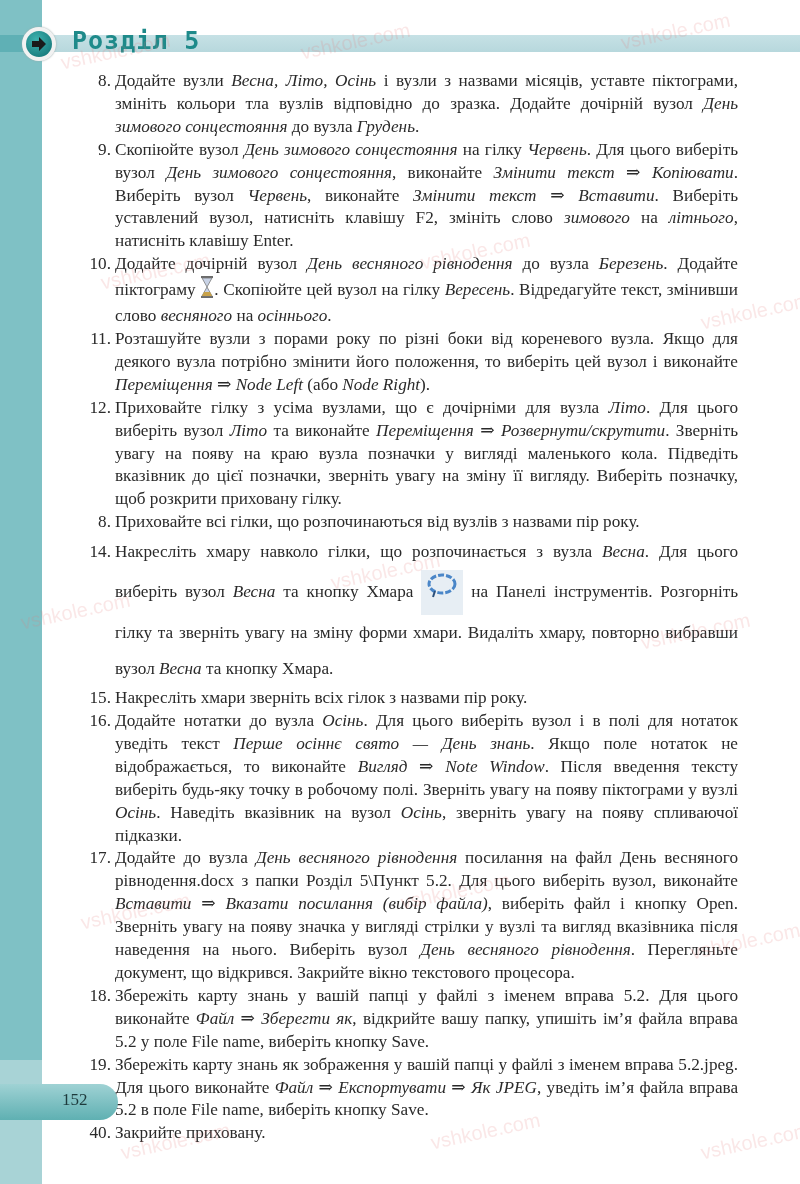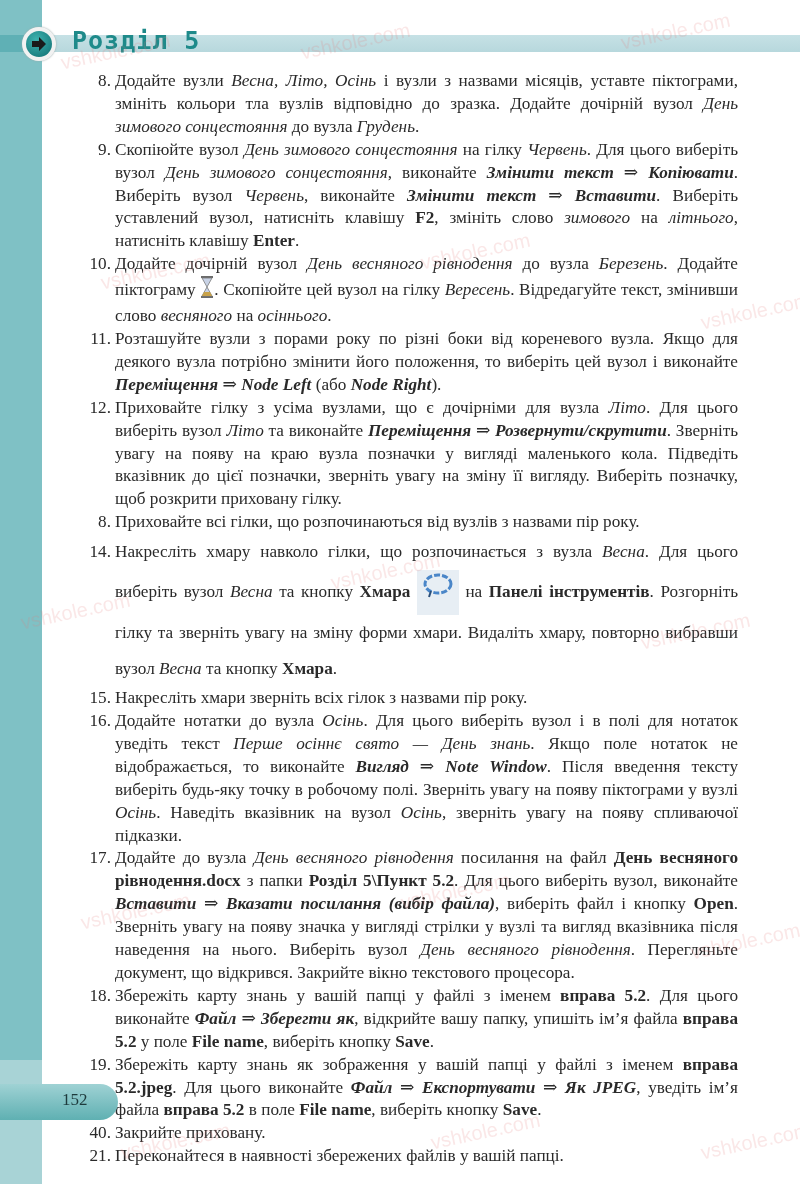--- a/index.html
+++ b/index.html
@@ -16,21 +16,21 @@
                    background:radial-gradient(circle at 40% 35%, #3fb3b0, #0f6d70); }
   .header-circle-inner svg { position:absolute; left:5px; top:6px; }
   .header-title { position:absolute; left:72px; top:26px; font-family:"DejaVu Sans Mono","Liberation Mono",monospace;
                   font-size:25px; font-weight:bold; color:#1e8a8a; letter-spacing:1px; }
   .content { position:absolute; left:88px; top:70px; width:650px; font-size:17.2px; line-height:22.9px; }
   .item { position:relative; padding-left:27px; text-align:justify; }
   .num { position:absolute; left:-3px; top:0; width:30px; text-align:right; padding-right:4px; box-sizing:border-box; }
   .num.two { left:-8px; width:35px; }
   .tall { line-height:36px; }
   i { font-style:italic; }
-  b { font-weight:bold; }
+  b { font-weight:normal; }
   .ico { display:inline-block; vertical-align:middle; }
   .page-tab { position:absolute; left:0; top:1084px; width:118px; height:36px;
               background:linear-gradient(#9fd2d4,#5fb0b2); border-radius:0 18px 18px 0; }
   .page-num { position:absolute; left:62px; top:1090px; font-family:Liberation Serif, serif;
               font-size:17px; color:#1d3a3c; }
   .wm { position:absolute; font-family:"Liberation Sans",sans-serif; font-size:20px; color:rgba(230,120,120,0.18);
         transform:rotate(-12deg); pointer-events:none; }
 </style>
 </head>
 <body>
@@ -63,21 +63,20 @@
     <div class="item tall"><span class="num two">14.</span><span>Накресліть хмару навколо гілки, що розпочинається з вузла <i>Весна</i>. Для цього виберіть вузол <i>Весна</i> та кнопку <b>Хмара</b> <span class="ico" style="background:#e7eef4;padding:2px 4px;"><svg width="34" height="28" viewBox="0 0 34 28">
             <ellipse cx="17" cy="12" rx="13" ry="9" fill="none" stroke="#4a86c8" stroke-width="3" stroke-dasharray="6 2"></ellipse>
             <path d="M10 19 L8 25" stroke="#2b4f7a" stroke-width="2"></path>
           </svg></span> на <b>Панелі інструментів</b>. Розгорніть гілку та зверніть увагу на зміну форми хмари. Видаліть хмару, повторно вибравши вузол <i>Весна</i> та кнопку <b>Хмара</b>.</span></div>
     <div class="item"><span class="num two">15.</span><span>Накресліть хмари зверніть всіх гілок з назвами пір року.</span></div>
     <div class="item"><span class="num two">16.</span><span>Додайте нотатки до вузла <i>Осінь</i>. Для цього виберіть вузол і в полі для нотаток уведіть текст <i>Перше осіннє свято — День знань</i>. Якщо поле нотаток не відображається, то виконайте <b><i>Вигляд</i></b> ⇒ <b><i>Note Window</i></b>. Після введення тексту виберіть будь-яку точку в робочому полі. Зверніть увагу на появу піктограми у вузлі <i>Осінь</i>. Наведіть вказівник на вузол <i>Осінь</i>, зверніть увагу на появу спливаючої підказки.</span></div>
     <div class="item"><span class="num two">17.</span><span>Додайте до вузла <i>День весняного рівнодення</i> посилання на файл <b>День весняного рівнодення.docx</b> з папки <b>Розділ 5\Пункт 5.2</b>. Для цього виберіть вузол, виконайте <b><i>Вставити</i></b> ⇒ <b><i>Вказати посилання (вибір файла)</i></b>, виберіть файл і кнопку <b>Open</b>. Зверніть увагу на появу значка у вигляді стрілки у вузлі та вигляд вказівника після наведення на нього. Виберіть вузол <i>День весняного рівнодення</i>. Перегляньте документ, що відкрився. Закрийте вікно текстового процесора.</span></div>
     <div class="item"><span class="num two">18.</span><span>Збережіть карту знань у вашій папці у файлі з іменем <b>вправа 5.2</b>. Для цього виконайте <b><i>Файл</i></b> ⇒ <b><i>Зберегти як</i></b>, відкрийте вашу папку, упишіть ім’я файла <b>вправа 5.2</b> у поле <b>File name</b>, виберіть кнопку <b>Save</b>.</span></div>
     <div class="item"><span class="num two">19.</span><span>Збережіть карту знань як зображення у вашій папці у файлі з іменем <b>вправа 5.2.jpeg</b>. Для цього виконайте <b><i>Файл</i></b> ⇒ <b><i>Експортувати</i></b> ⇒ <b><i>Як JPEG</i></b>, уведіть ім’я файла <b>вправа 5.2</b> в поле <b>File name</b>, виберіть кнопку <b>Save</b>.</span></div>
     <div class="item"><span class="num two">40.</span><span>Закрийте приховану.</span></div>
-    <div class="item"><span class="num two">21.</span><span>Переконайтеся в наявності збережених файлів у вашій папці.</span></div>
   </div>
 
 <div class="page-tab"></div>
 <div class="page-num">152</div>
 
 <div id="wms">
     <div class="wm" style="left: 60px; top: 40px;">vshkole.com</div>
     <div class="wm" style="left: 300px; top: 30px;">vshkole.com</div>
     <div class="wm" style="left: 620px; top: 20px;">vshkole.com</div>
     <div class="wm" style="left: 100px; top: 260px;">vshkole.com</div>

